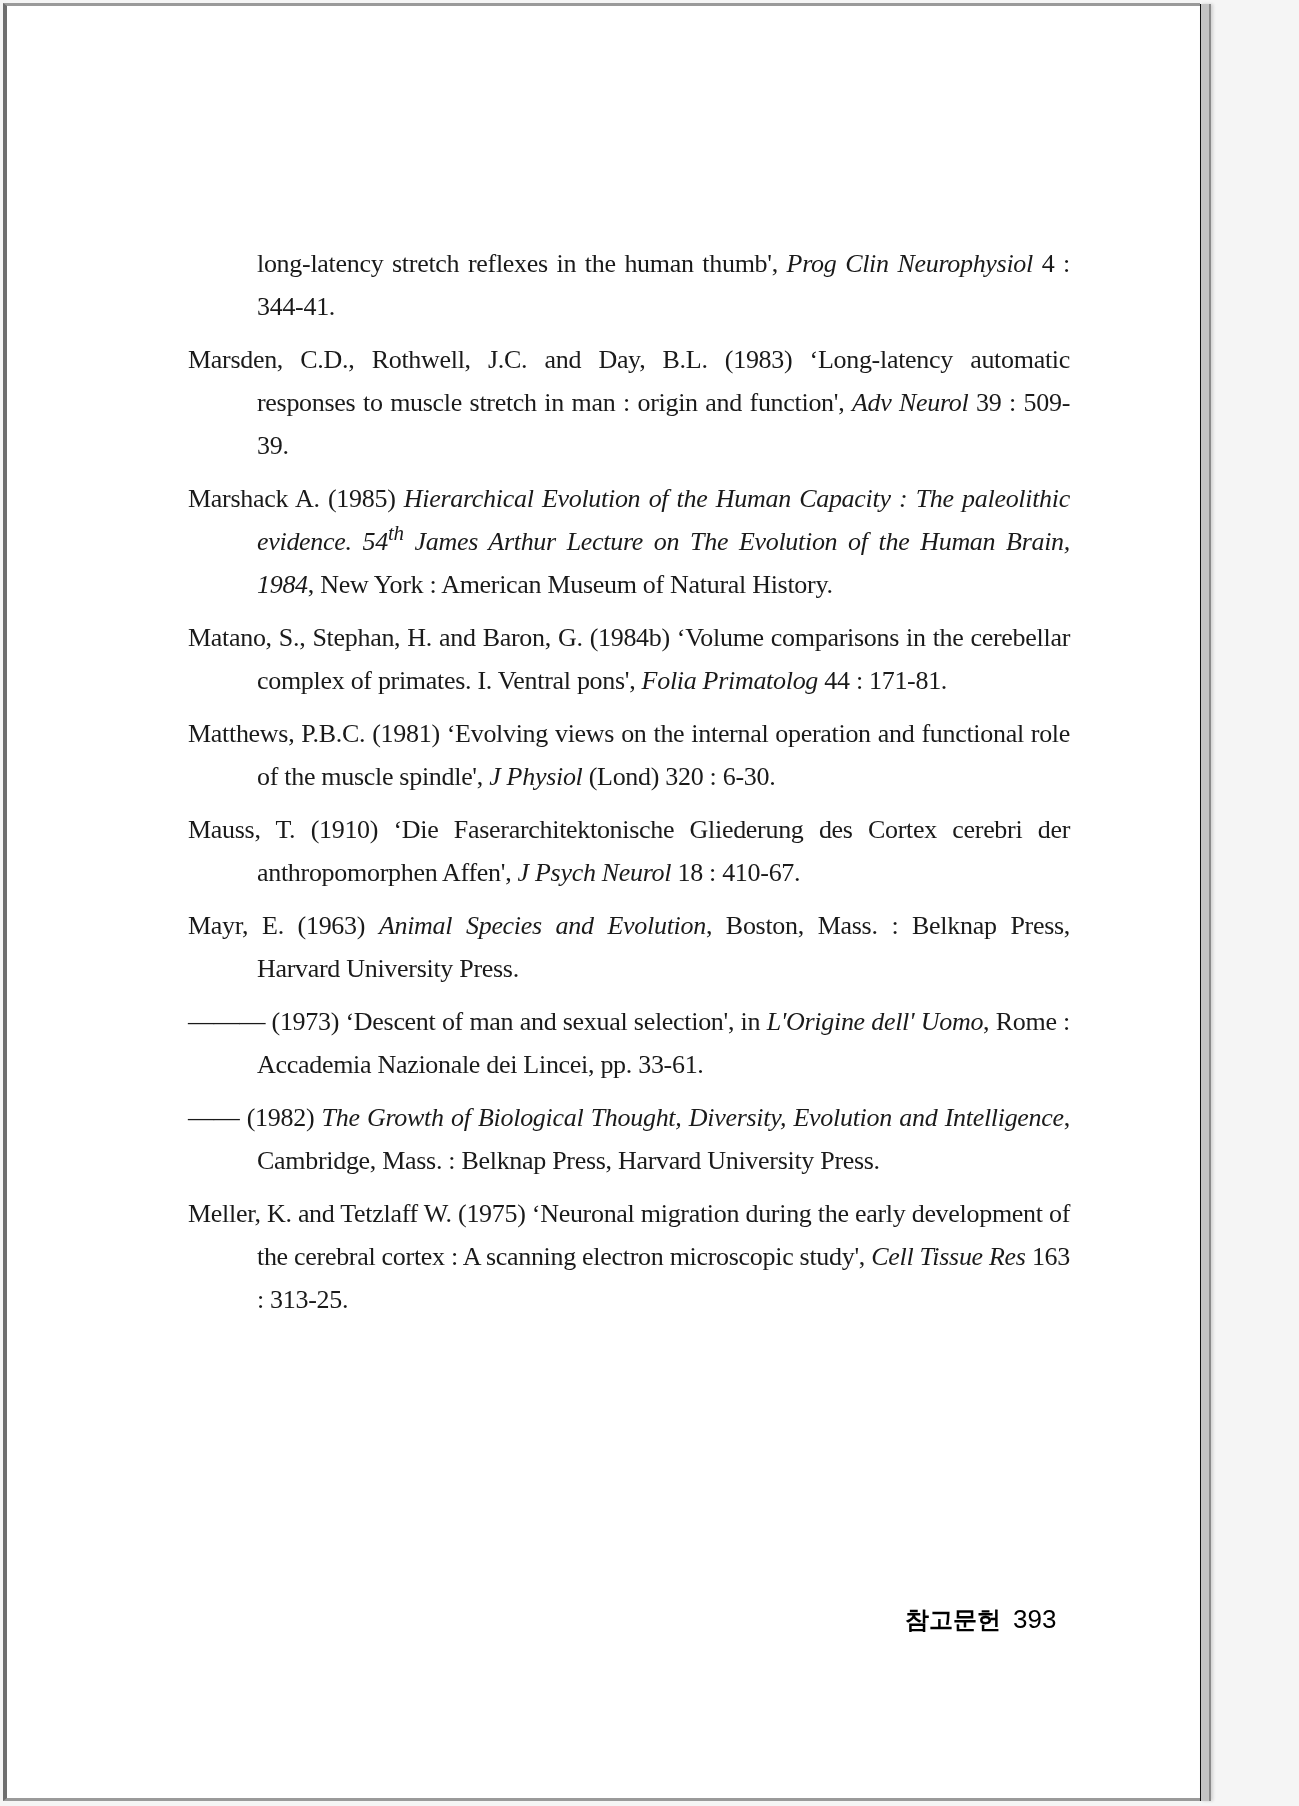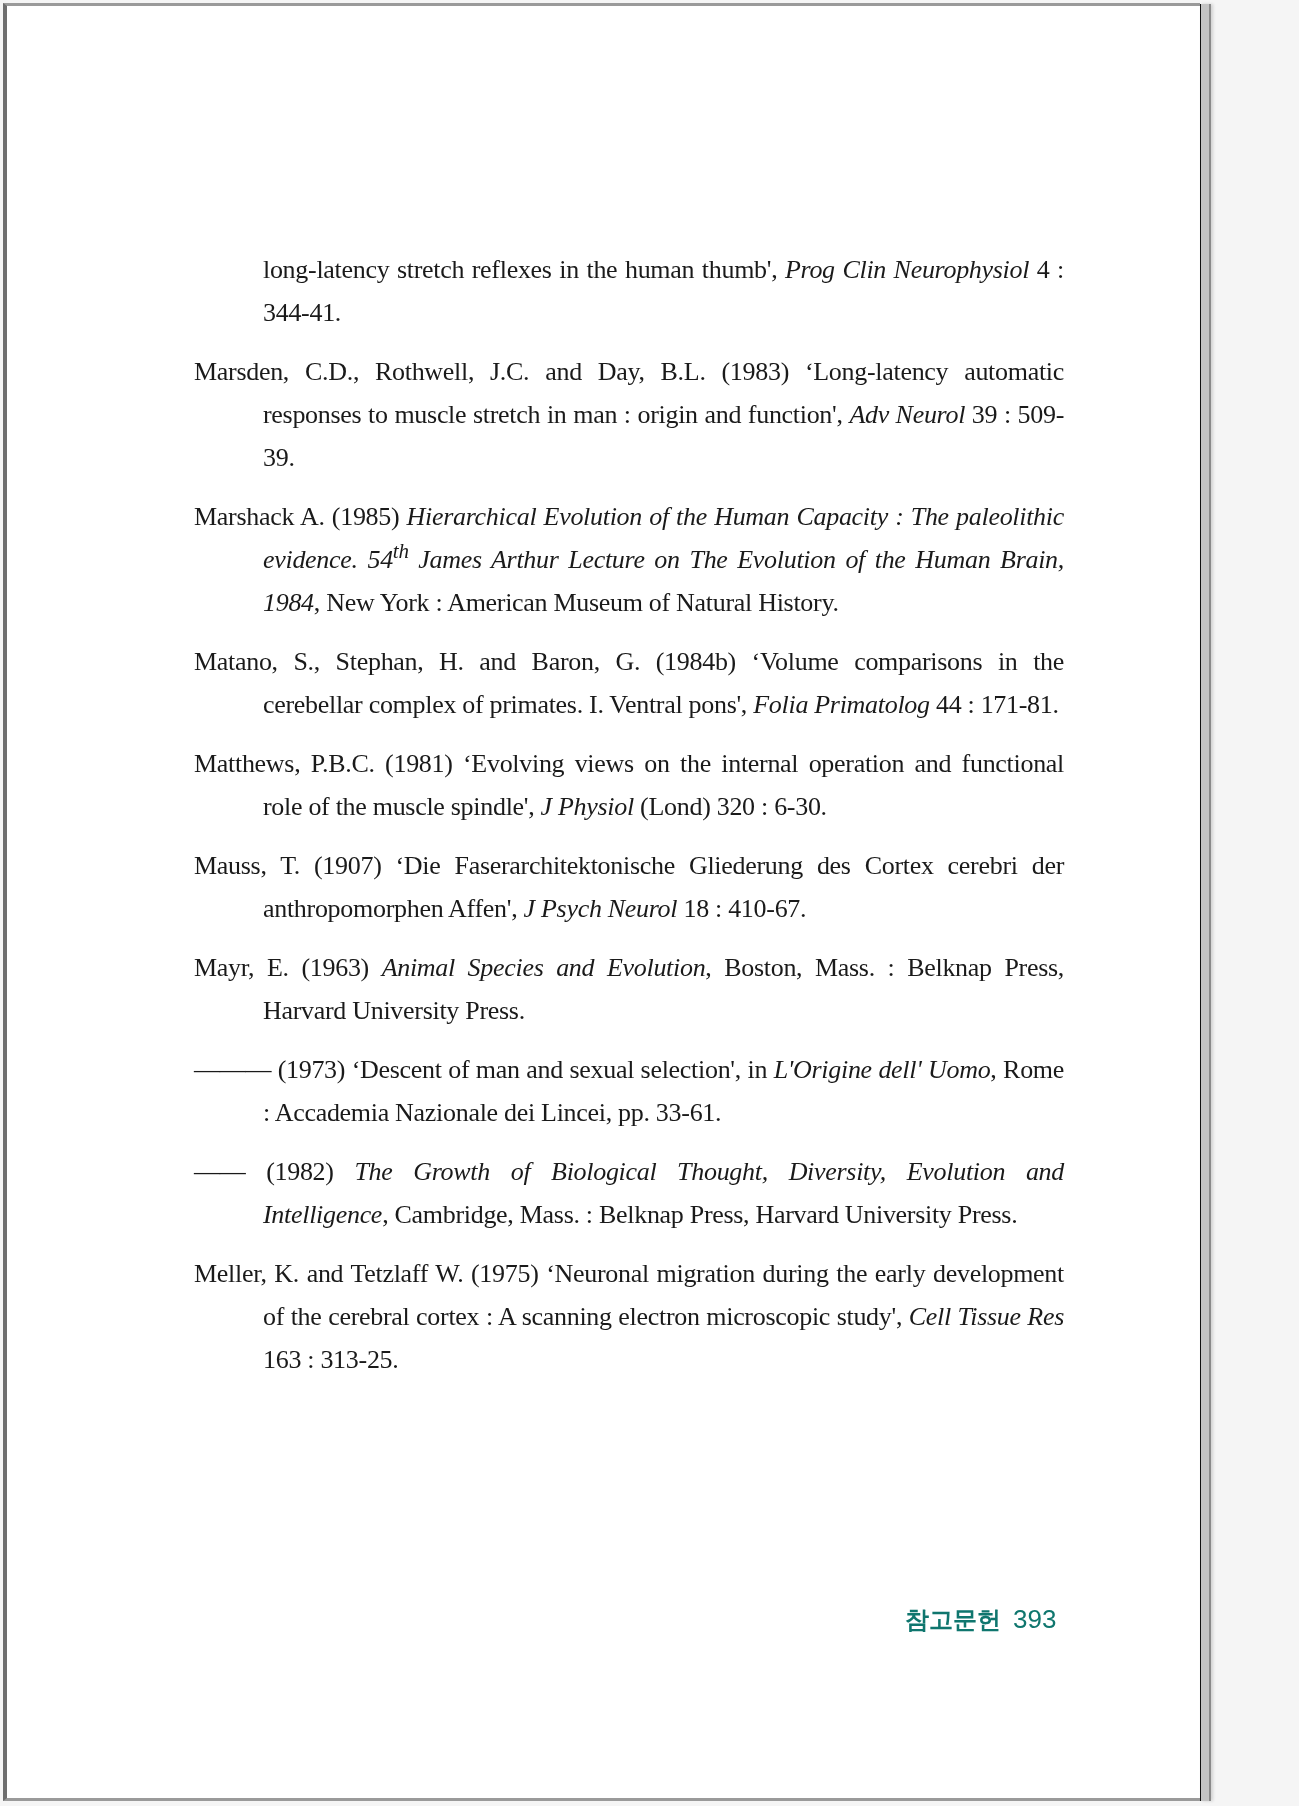--- a/index.html
+++ b/index.html
@@ -23,45 +23,45 @@
       border-right: 2px solid #8a8a8a;
       box-shadow: 2px 0 3px rgba(0,0,0,0.15);
     }
     .refs {
       position: absolute; left: 178px; top: 232px; width: 902px;
       font-size: 26px; line-height: 43px; color: #1a1a1a;
       letter-spacing: -0.3px;
     }
     .ref {
       padding-left: 69px; text-indent: -69px; text-align: justify;
-      margin: 16px;
+      margin: 10px;
     }
     .ref.cont { padding-left: 69px; text-indent: 0; }
     .ref i { font-style: italic; }
     sup { font-size: 21px; line-height: 0; }
     .footer {
       position: absolute; left: 905px; top: 1604px;
-      font-family: "DejaVu Sans", sans-serif; font-size: 24px; color: #0f766e;
+      font-family: "DejaVu Sans", sans-serif; font-size: 24px; color: #000000;
       font-weight: bold;
     }
     .footer .num { margin-left: 12px; font-weight: normal; font-family: "Liberation Sans", sans-serif; font-size: 26px; }
   </style>
 </head>
 <body>
 
 <div class="page"></div>
 <div class="spine"></div>
 
 <div class="refs" id="refs">
     <p class="ref cont"><span>long-latency stretch reflexes in the human thumb', </span><i>Prog Clin Neurophysiol</i><span> 4 : 344-41.</span></p>
     <p class="ref"><span>Marsden, C.D., Rothwell, J.C. and Day, B.L. (1983) ‘Long-latency automatic responses to muscle stretch in man : origin and function', </span><i>Adv Neurol</i><span> 39 : 509-39.</span></p>
     <p class="ref"><span>Marshack A. (1985) </span><i>Hierarchical Evolution of the Human Capacity : The paleolithic evidence. 54</i><sup style="font-style: italic;">th</sup><i> James Arthur Lecture on The Evolution of the Human Brain, 1984</i><span>, New York : American Museum of Natural History.</span></p>
     <p class="ref"><span>Matano, S., Stephan, H. and Baron, G. (1984b) ‘Volume comparisons in the cerebellar complex of primates. I. Ventral pons', </span><i>Folia Primatolog</i><span> 44 : 171-81.</span></p>
     <p class="ref"><span>Matthews, P.B.C. (1981) ‘Evolving views on the internal operation and functional role of the muscle spindle', </span><i>J Physiol</i><span> (Lond) 320 : 6-30.</span></p>
-    <p class="ref"><span>Mauss, T. (1907) ‘Die Faserarchitektonische Gliederung des Cortex cerebri der anthropomorphen Affen', </span><i>J Psych Neurol</i><span> 18 : 410-67.</span></p>
+    <p class="ref"><span>Mauss, T. (1910) ‘Die Faserarchitektonische Gliederung des Cortex cerebri der anthropomorphen Affen', </span><i>J Psych Neurol</i><span> 18 : 410-67.</span></p>
     <p class="ref"><span>Mayr, E. (1963) </span><i>Animal Species and Evolution</i><span>, Boston, Mass. : Belknap Press, Harvard University Press.</span></p>
     <p class="ref"><span>——— (1973) ‘Descent of man and sexual selection', in </span><i>L'Origine dell' Uomo</i><span>, Rome : Accademia Nazionale dei Lincei, pp. 33-61.</span></p>
     <p class="ref"><span>—— (1982) </span><i>The Growth of Biological Thought, Diversity, Evolution and Intelligence</i><span>, Cambridge, Mass. : Belknap Press, Harvard University Press.</span></p>
     <p class="ref"><span>Meller, K. and Tetzlaff W. (1975) ‘Neuronal migration during the early development of the cerebral cortex : A scanning electron microscopic study', </span><i>Cell Tissue Res</i><span> 163 : 313-25.</span></p>
   </div>
 
 <div class="footer">
   <span>참고문헌</span><span class="num">393</span>
 </div>
 

